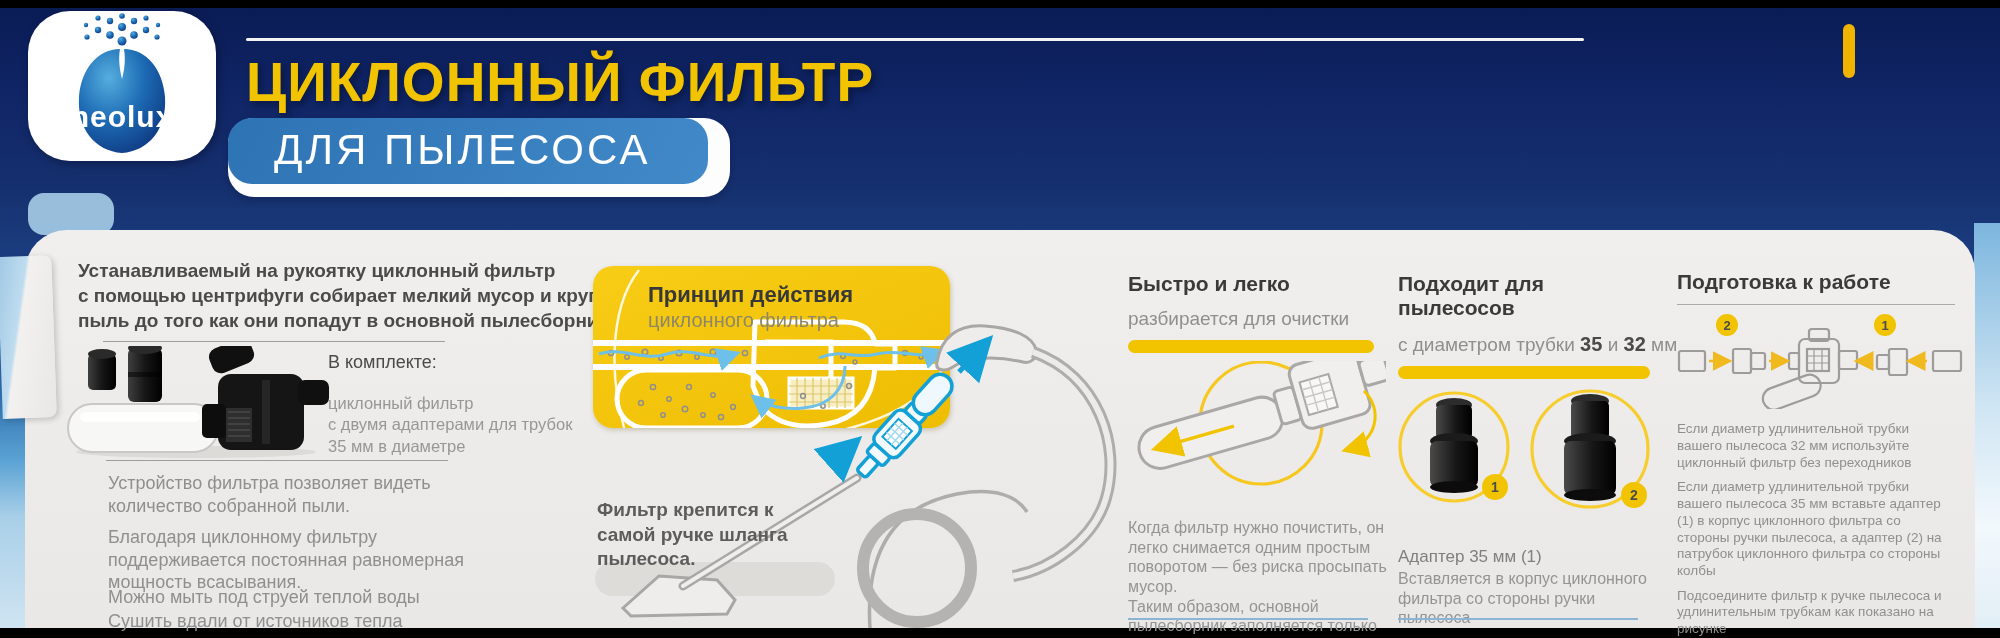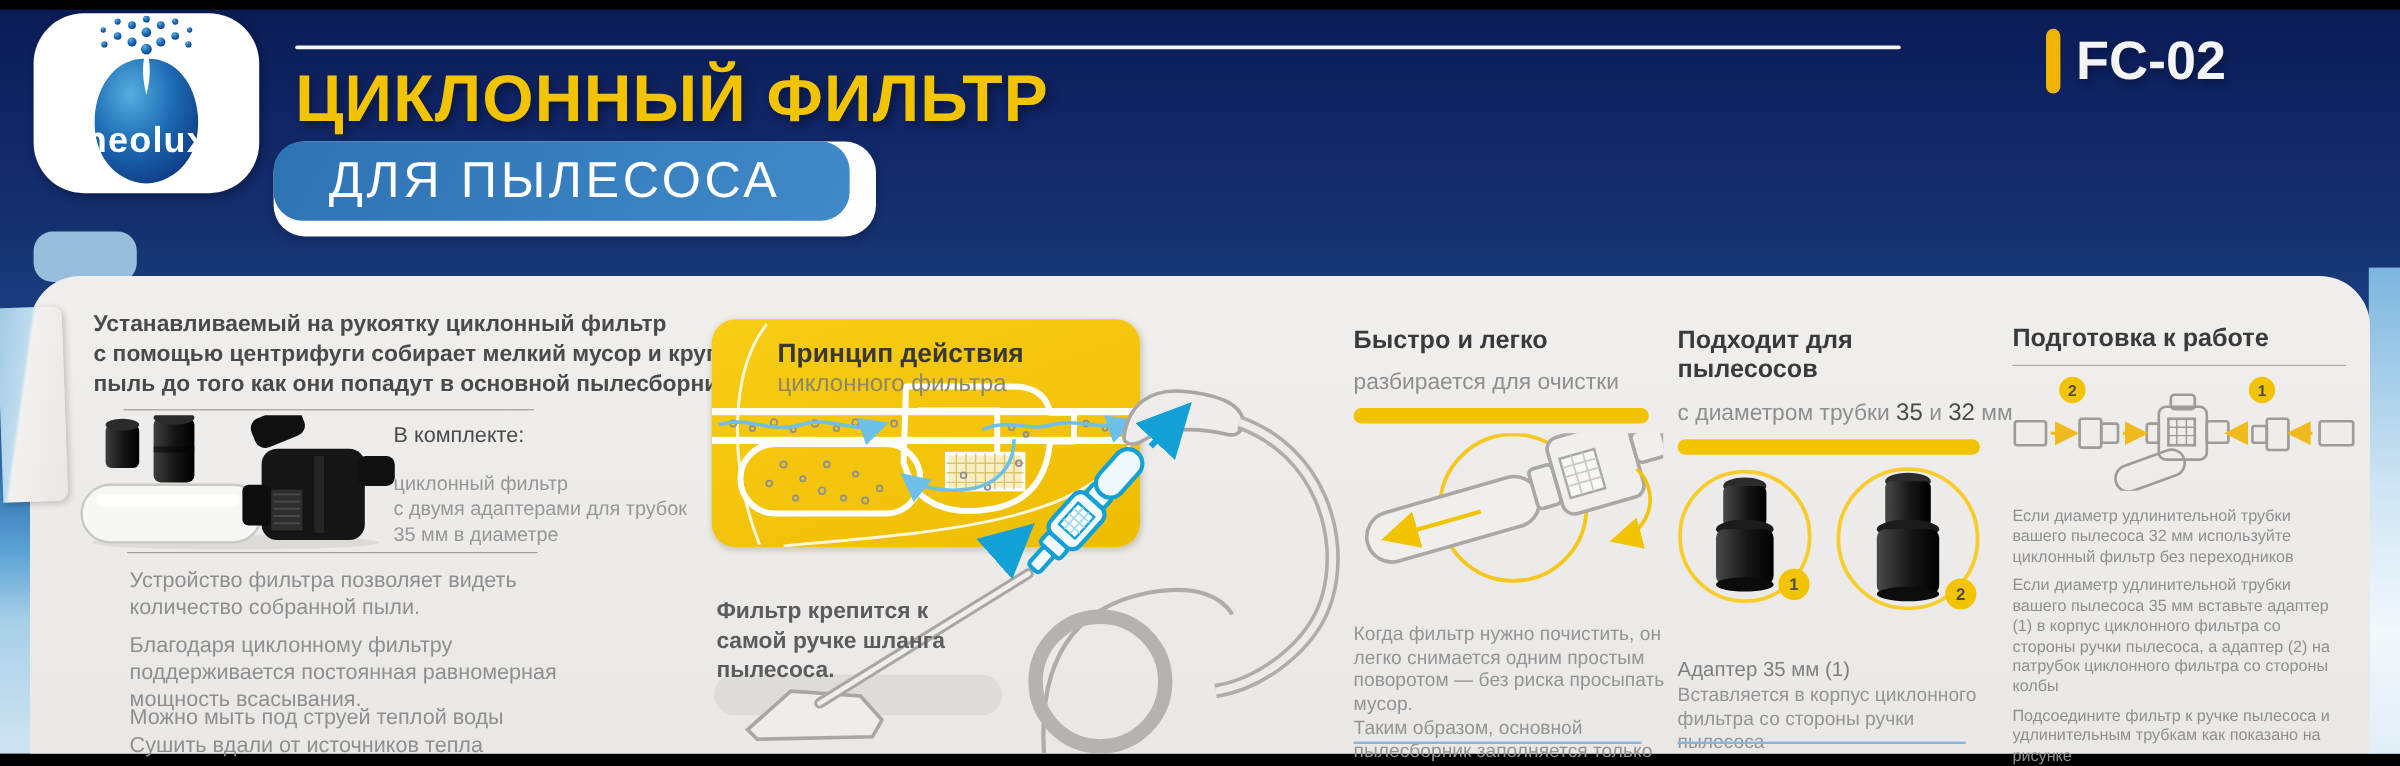--- a/index.html
+++ b/index.html
@@ -37,41 +37,41 @@
   .intro div{white-space:nowrap;}
   .hr1{position:absolute;left:25px;top:83px;width:342px;height:0;border-top:1px solid #9d9d9d;}
   .hr2{position:absolute;left:28px;top:202px;width:342px;height:0;border-top:1px solid #9d9d9d;}
   .kit-photo{position:absolute;left:-12px;top:88px;}
   .kit-text{position:absolute;left:250px;top:94px;}
   .kit-title{font-size:18px;font-weight:normal;color:#4a4a4a;margin-bottom:20px;}
   .kit-line{font-size:16.5px;color:#979797;line-height:1.3;white-space:nowrap;}
   .feature{position:absolute;left:30px;font-size:18px;color:#8f8f8f;line-height:1.25;width:385px;}
   .f1{top:214px;} .f2{top:268px;width:400px;} .f3{top:328px;white-space:nowrap;} .f4{top:352px;white-space:nowrap;}
   
-  .ybox{position:absolute;left:568px;top:36px;width:357px;height:190px;border-radius:20px;overflow:hidden;
+  .ybox{position:absolute;left:568px;top:36px;width:357px;height:162px;border-radius:20px;overflow:hidden;
         background:linear-gradient(160deg,#f8cd16,#eebd02);box-shadow:1px 2px 5px rgba(90,70,0,.25);}
   .ybox-title{position:absolute;left:55px;top:16px;z-index:2;}
   .ybox-title .t1{font-size:22px;font-weight:bold;color:#383838;}
   .ybox-title .t2{font-size:20px;color:#8d8768;margin-top:1px;}
   .ybox svg{position:absolute;left:0;top:0;z-index:1;}
   .caption{position:absolute;left:572px;top:268px;width:185px;font-size:19px;font-weight:bold;
            color:#5c5c5c;line-height:1.3;z-index:4;}
   .caption div{white-space:nowrap;}
   .vacuum{position:absolute;left:540px;top:80px;z-index:3;pointer-events:none;}
   
   .colh{font-size:21px;font-weight:bold;color:#3a3a3a;line-height:1.15;}
   .colsub{font-size:19px;color:#8f8f8f;line-height:1.2;margin-top:12px;white-space:nowrap;}
   .ybar{height:13px;border-radius:7px;background:#f2c400;margin-top:9px;}
   .colp{font-size:16px;color:#949494;line-height:1.23;margin:0;}
   .blue-underline{position:absolute;left:0;bottom:8px;width:240px;height:2px;background:#8ab5d4;}
   .col3{position:absolute;left:1103px;top:42px;width:262px;height:356px;}
   .col3 .ybar{width:246px;}
   .col4{position:absolute;left:1373px;top:42px;width:268px;height:356px;}
   .col4 .ybar{width:252px;}
-  .num-b{color:#4a4a4a;font-weight:normal;font-size:20px;}
+  .num-b{color:#4a4a4a;font-weight:bold;font-size:20px;}
   .ad-title{font-size:17px;color:#7f7f7f;margin:0;}
   .col5{position:absolute;left:1652px;top:40px;width:290px;height:358px;}
   .col5 .rule{width:278px;height:0;border-top:1px solid #ababab;margin-top:10px;}
   .col5 p{font-size:13.5px;color:#8f8f8f;line-height:1.24;margin:8px 0 0 0;width:276px;}
 </style>
 </head>
 <body>
 
 <div class="stage">
   <div class="package">
@@ -112,21 +112,20 @@
     <div class="main-title">ЦИКЛОННЫЙ ФИЛЬТР</div>
 
     <div class="subtitle-wrap">
       <div class="subtitle-inner">
         <span>ДЛЯ ПЫЛЕСОСА</span>
       </div>
     </div>
 
     <div class="model">
       <div class="model-bar"></div>
-      <div class="model-text">FC-02</div>
     </div>
 
     <div class="blue-tab"></div>
     <div class="sky-right"></div>
 
     <div class="panel">
 
       <div class="col1">
         <div class="intro">
           <div>Устанавливаемый на рукоятку циклонный фильтр</div>

